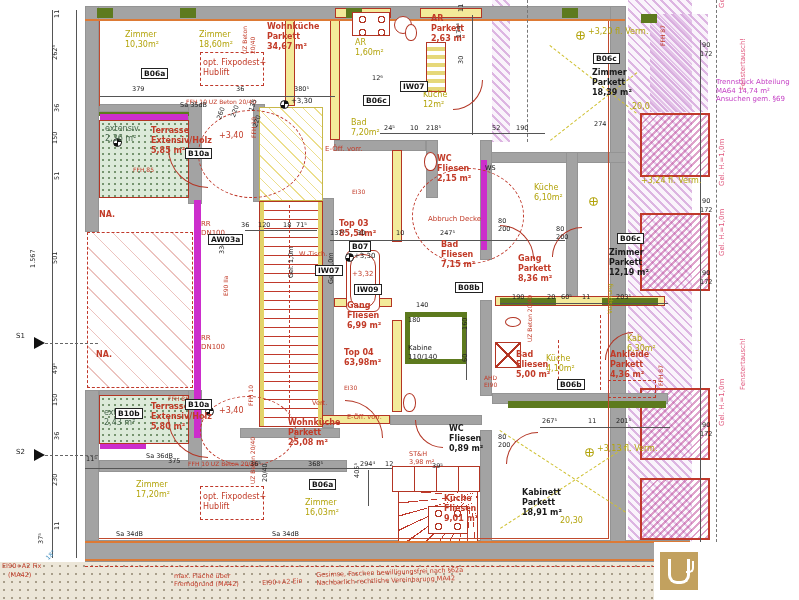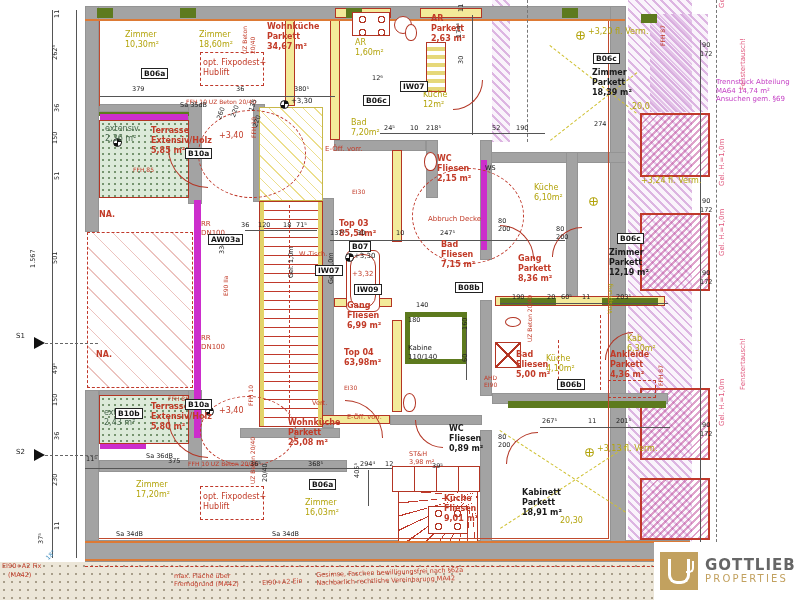--- a/index.html
+++ b/index.html
@@ -447,17 +447,13 @@
     <div class="lbl r" style="left: 316px; top: 572px; font-size: 6.5px; transform: rotate(-2deg);">Gesimse, Faschen bewilligungsfrei nach §62a
 Nachbarlich rechtliche Vereinbarung MA42</div>
     <div class="lbl r" style="left: 2px; top: 563px; font-size: 6.5px;">EI90+A2 Fix</div>
     <div class="lbl r" style="left: 8px; top: 572px; font-size: 6.5px;">(MA42)</div>
   </div>
 
 <div class="logo">
   <div class="logo-mark">
     <div class="logo-u"></div>
   </div>
-  <div class="logo-text">
-    <div class="logo-name">GOTTLIEB</div>
-    <div class="logo-sub">PROPERTIES</div>
-  </div>
 </div>
 
 </body></html>

